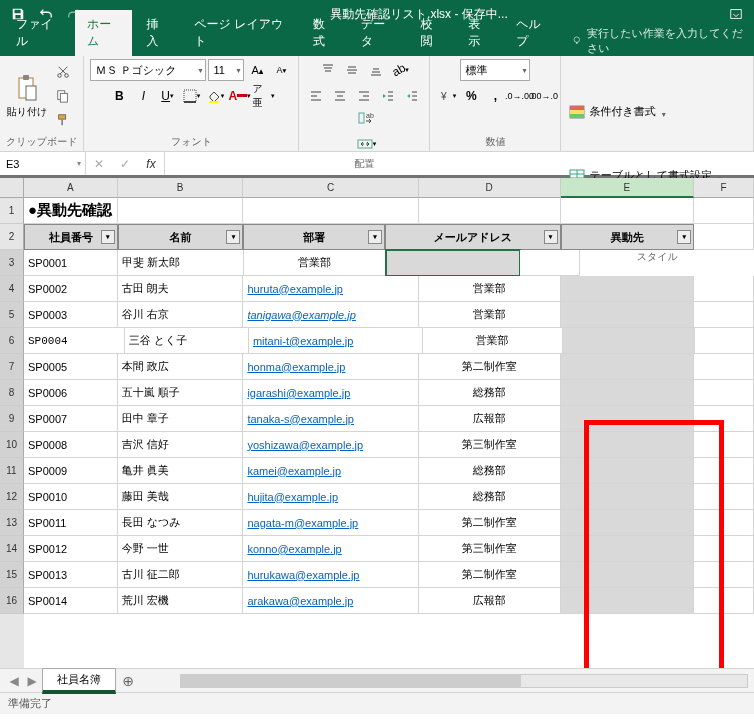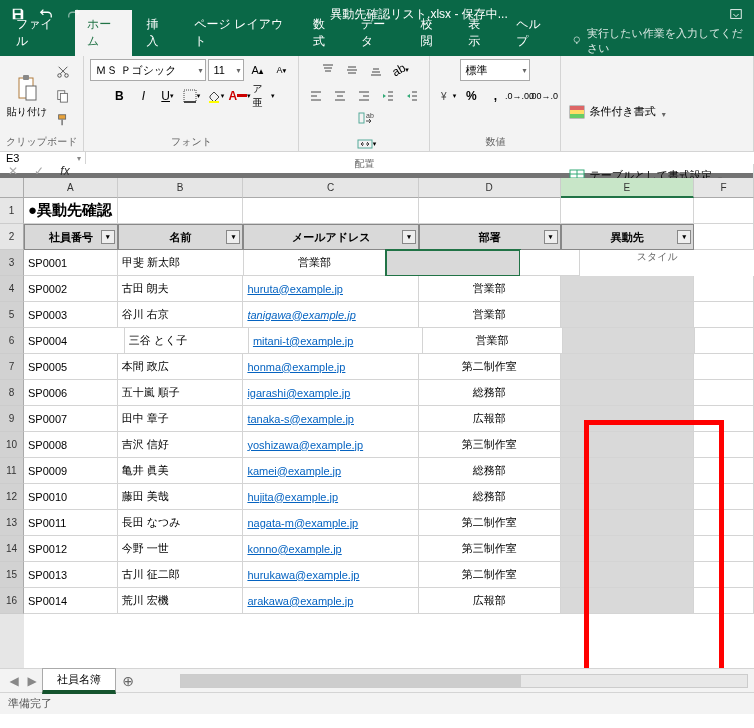--- a/index.html
+++ b/index.html
@@ -23,21 +23,21 @@
 .ribbon-label { text-align: center; font-size: 10px; color: #666; padding: 2px 0; }
 .rb-btn { width: 22px; height: 22px; display: flex; align-items: center; justify-content: center; cursor: pointer; }
 .rb-sel { height: 22px; border: 1px solid #a9a9a9; background: #fff; padding: 0 16px 0 4px; display: flex; align-items: center; font-size: 11px; position: relative; cursor: pointer; }
 .rb-sel::after { content: "▾"; position: absolute; right: 3px; font-size: 8px; color: #666; }
 .rb-col { display: flex; flex-direction: column; gap: 2px; }
 .rb-row { display: flex; gap: 2px; align-items: flex-end; }
 .big-btn { width: 42px; height: 58px; display: flex; flex-direction: column; align-items: center; justify-content: center; font-size: 10px; cursor: pointer; gap: 3px; }
 .style-item { display: flex; align-items: flex-end; gap: 4px; font-size: 11px; padding: 1px 10px 1px 2px; cursor: pointer; position: relative; margin-top: 44px; }
 .style-item::after { content: "▾"; position: absolute; right: 0; font-size: 8px; color: #666; }
 
-.formulabar { height: 26px; display: flex; border-bottom: 5px solid #737373; background: #fff; flex-direction: column; }
+.formulabar { height: 26px; display: flex; border-bottom: 3px solid #737373; background: #fff; }
 .namebox { width: 86px; border-right: 1px solid #d4d4d4; display: flex; align-items: center; padding: 0 6px; position: relative; font-size: 11px; }
 .namebox::after { content: "▾"; position: absolute; right: 4px; font-size: 8px; color: #888; }
 .fb-btns { display: flex; border-right: 1px solid #d4d4d4; }
 .fb-btn { width: 26px; display: flex; align-items: center; justify-content: center; color: #aaa; cursor: pointer; }
 .fx-input { flex: 1; padding: 0 6px; display: flex; align-items: center; }
 
 .grid-area { display: flex; height: 490px; }
 .row-hdr-col { width: 24px; background: #e6e6e6; }
 .corner { height: 20px; border-bottom: 1px solid #aaa; border-right: 1px solid #aaa; background: #e6e6e6; }
 .row-hdr { height: 26px; border-bottom: 1px solid #ccc; border-right: 1px solid #aaa; display: flex; align-items: center; justify-content: center; font-size: 10px; color: #333; background: #e6e6e6; }
@@ -413,22 +413,22 @@
           <div class="cell title" style="width: 94px;">●異動先確認</div>
           <div class="cell " style="width: 126px;"></div>
           <div class="cell " style="width: 176px;"></div>
           <div class="cell " style="width: 142px;"></div>
           <div class="cell " style="width: 134px;"></div>
           <div class="cell " style="width: 60px;"></div>
         </div>
         <div class="row">
           <div class="cell hdr" style="width: 94px;">社員番号<span class="filter">▾</span></div>
           <div class="cell hdr" style="width: 126px;">名前<span class="filter">▾</span></div>
+          <div class="cell hdr" style="width: 142px;">部署<span class="filter">▾</span></div>
           <div class="cell hdr" style="width: 176px;">メールアドレス<span class="filter">▾</span></div>
-          <div class="cell hdr" style="width: 142px;">部署<span class="filter">▾</span></div>
           <div class="cell hdr" style="width: 134px;">異動先<span class="filter">▾</span></div>
           <div class="cell " style="width: 60px;"></div>
         </div>
         <div class="row">
           <div class="cell " style="width: 94px;">SP0001</div>
           <div class="cell " style="width: 126px;">甲斐 新太郎</div>
           <div class="cell center" style="width: 142px;">営業部</div>
           <div class="cell selcol active" style="width: 134px;"></div>
           <div class="cell " style="width: 60px;"></div>
         </div>
@@ -442,21 +442,21 @@
         </div>
         <div class="row">
           <div class="cell " style="width: 94px;">SP0003</div>
           <div class="cell " style="width: 126px;">谷川 右京</div>
           <div class="cell link" style="width: 176px; font-style: italic;">tanigawa@example.jp</div>
           <div class="cell center" style="width: 142px;">営業部</div>
           <div class="cell selcol" style="width: 134px;"></div>
           <div class="cell " style="width: 60px;"></div>
         </div>
         <div class="row">
-          <div class="cell " style="width: 102px;">SP0004</div>
+          <div class="cell " style="width: 102px; font-family: Liberation Mono, monospace;">SP0004</div>
           <div class="cell " style="width: 126px;">三谷 とく子</div>
           <div class="cell link" style="width: 176px;">mitani-t@example.jp</div>
           <div class="cell center" style="width: 142px;">営業部</div>
           <div class="cell selcol" style="width: 134px;"></div>
           <div class="cell " style="width: 60px;"></div>
         </div>
         <div class="row">
           <div class="cell " style="width: 94px;">SP0005</div>
           <div class="cell " style="width: 126px;">本間 政広</div>
           <div class="cell link" style="width: 176px;">honma@example.jp</div>

